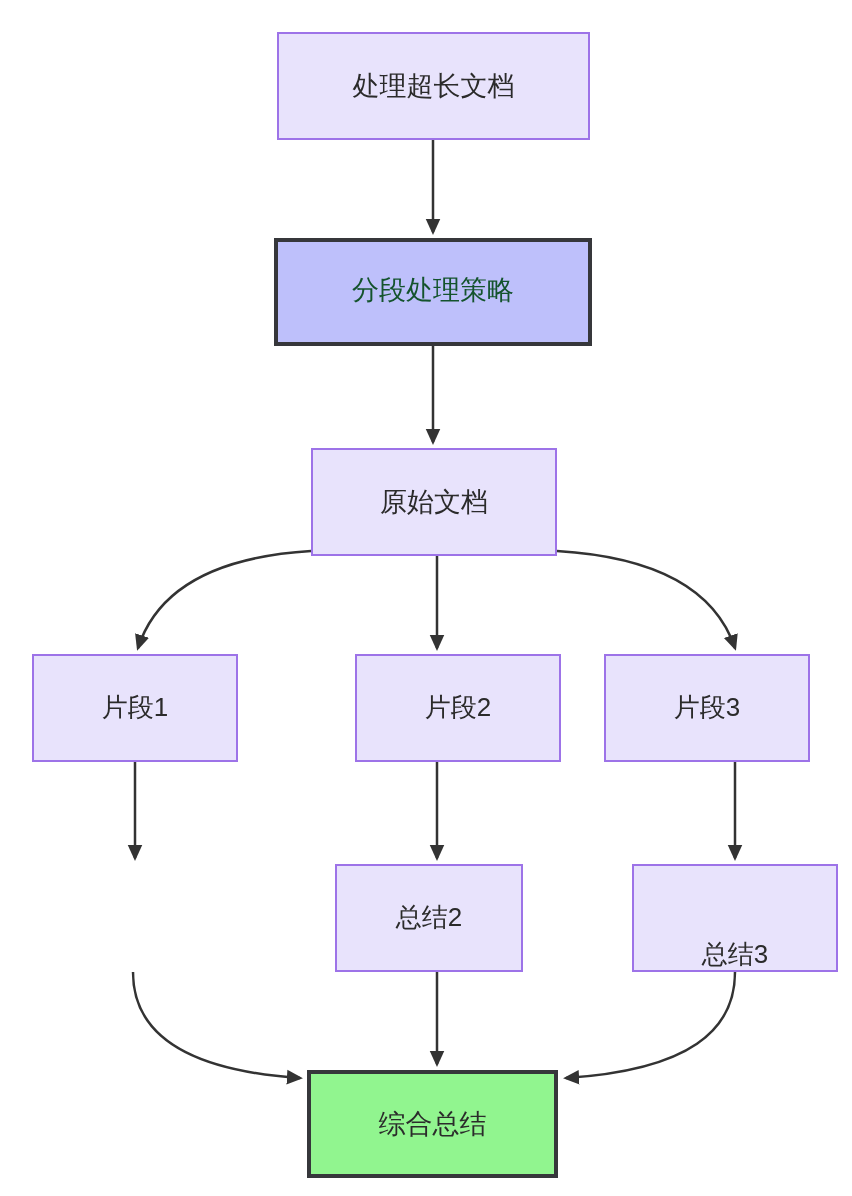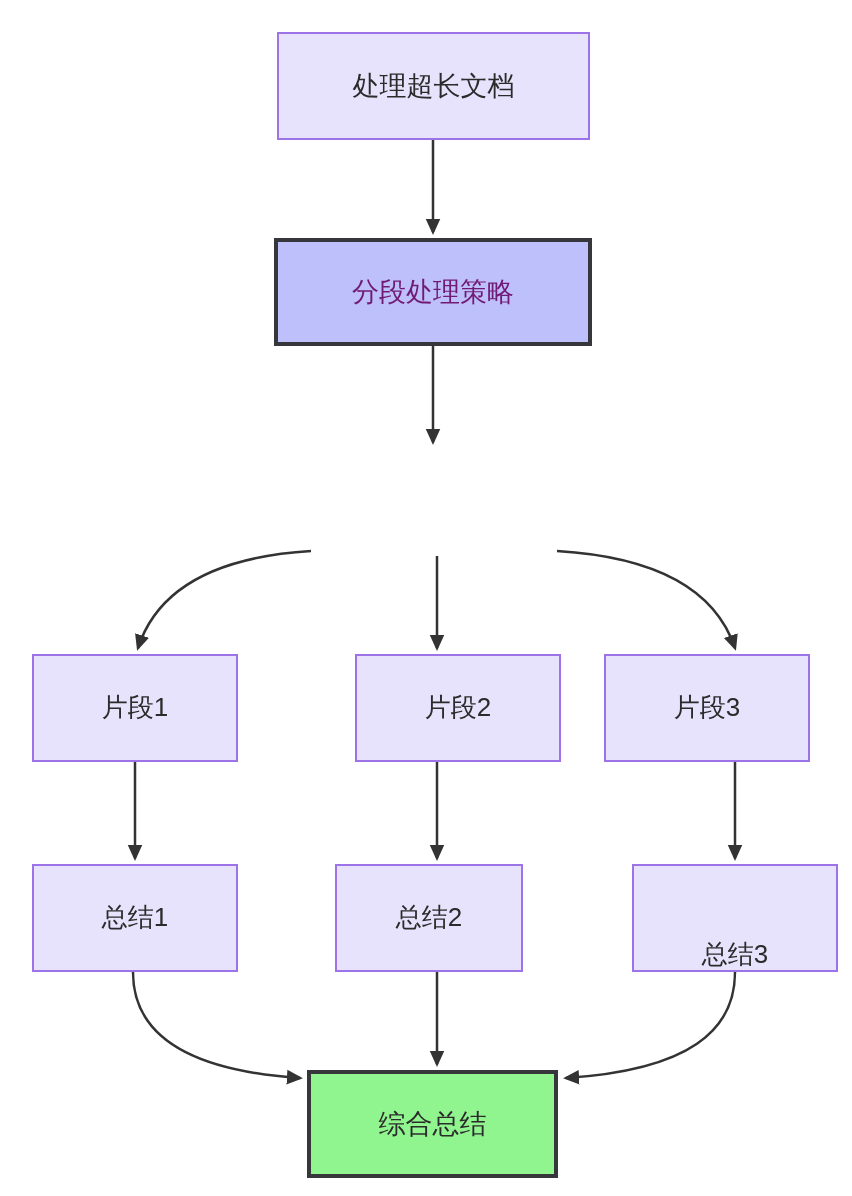--- a/index.html
+++ b/index.html
@@ -42,22 +42,23 @@
   }
   .node.normal {
     background: #e8e3fc;
     border: 2px solid #9d73e8;
     color: #2b2b2b;
     font-size: 27px;
   }
   .node.highlight {
     background: #bec0fb;
     border: 4px solid #36373b;
-    color: #701a75;
+    color: #14532d;
     font-size: 27px;
+    font-family: Liberation Mono, monospace;
   }
   .node.final {
     background: #91f58f;
     border: 4px solid #36373b;
     color: #2b2b2b;
     font-size: 27px;
   }
   .node.small {
     font-size: 26px;
   }
@@ -98,36 +99,36 @@
   </svg>
 
   <div class="node normal" id="node-n1" style="left: 277px; top: 32px; width: 313px; height: 108px;">
     <span class="node-label">处理超长文档</span>
   </div>
 
   <div class="node highlight" id="node-n2" style="left: 274px; top: 238px; width: 318px; height: 108px;">
     <span class="node-label">分段处理策略</span>
   </div>
 
+  <div class="node normal" id="node-n3" style="left: 311px; top: 448px; width: 246px; height: 108px;">
+    <span class="node-label">原始文档</span>
+  </div>
 
   <div class="node normal small" id="node-n4" style="left: 32px; top: 654px; width: 206px; height: 108px;">
     <span class="node-label">片段1</span>
   </div>
 
   <div class="node normal small" id="node-n5" style="left: 335px; top: 654px; width: 206px; height: 108px; margin-left: 20px;">
     <span class="node-label">片段2</span>
   </div>
 
   <div class="node normal small" id="node-n6" style="left: 604px; top: 654px; width: 206px; height: 108px;">
     <span class="node-label">片段3</span>
   </div>
 
-  <div class="node normal small" id="node-n7" style="left: 32px; top: 864px; width: 206px; height: 108px;">
-    <span class="node-label">总结1</span>
-  </div>
 
   <div class="node normal small" id="node-n8" style="left: 335px; top: 864px; width: 188px; height: 108px;">
     <span class="node-label">总结2</span>
   </div>
 
   <div class="node normal small" id="node-n9" style="left: 632px; top: 864px; width: 206px; height: 108px; align-items: flex-end;">
     <span class="node-label">总结3</span>
   </div>
 
   <div class="node final" id="node-n10" style="left: 307px; top: 1070px; width: 251px; height: 108px;">

